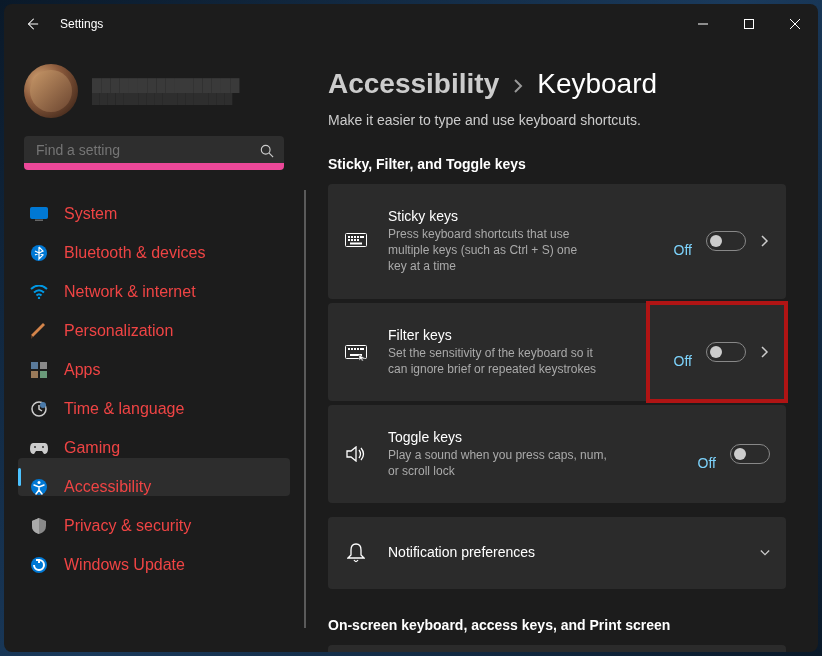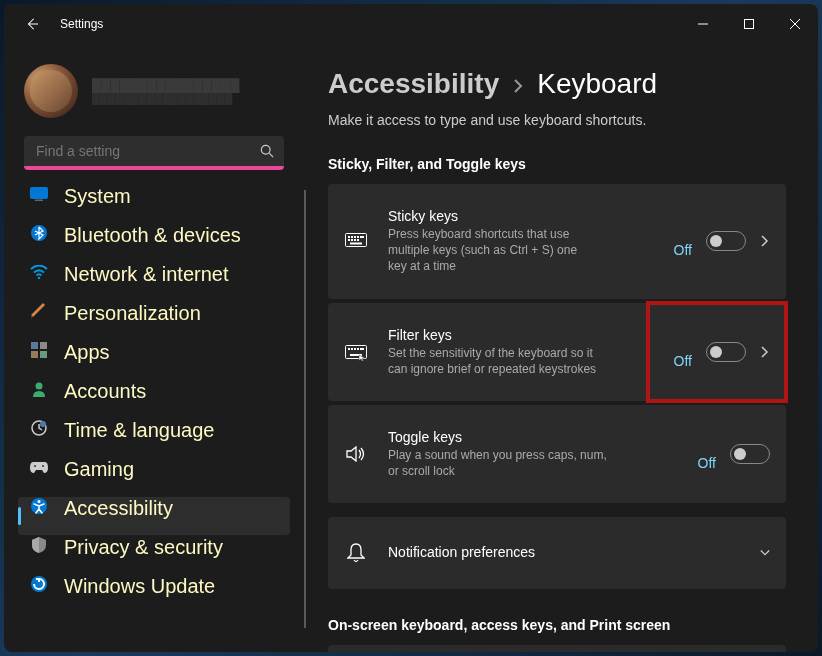--- a/index.html
+++ b/index.html
@@ -105,21 +105,21 @@
     }
     
     .search-wrap {
       padding: 0 14px 14px 14px;
     }
     .search {
       width: 100%;
       height: 34px;
       background: #2e2e2e;
       border: none;
-      border-bottom: 4px solid #ec4899;
+      border-bottom: 7px solid #ec4899;
       border-radius: 4px;
       color: #ccc;
       padding: 0 21px 0 12px;
       font-size: 14px;
       outline: none;
     }
     .search-box { position: relative; }
     .search-icon {
       position: absolute;
       right: 10px; top: 50%;
@@ -128,27 +128,27 @@
       pointer-events: none;
     }
     
     .nav {
       flex: 1;
       overflow-y: auto;
       padding: 0 4px;
     }
     .nav-item {
       display: flex;
-      align-items: flex-start;
+      align-items: flex-end;
       height: 38px;
       padding: 0 12px;
       border-radius: 4px;
       cursor: pointer;
-      color: #fef9c3;
-      font-size: 20px;
+      color: #ef4444;
+      font-size: 16px;
       position: relative;
       margin: 1px 4px;
     }
     .nav-item.active { background: #2d2d2d; }
     .nav-item.active::before {
       content: "";
       position: absolute;
       left: 0; top: 10px; bottom: 10px;
       width: 3px;
       background: #4cc2ff;
@@ -387,29 +387,20 @@
                 <rect x="9" y="0" width="7" height="7" fill="#8a8a8a"></rect>
                 <rect x="0" y="9" width="7" height="7" fill="#9a7a5a"></rect>
                 <rect x="9" y="9" width="7" height="7" fill="#6a9a7a"></rect>
               </svg>
             </span>
           <span>Apps</span>
         </div>
         <div class="nav-item">
           <span class="nav-icon">
               <svg width="16" height="16" viewBox="0 0 16 16">
-                <circle cx="8" cy="5" r="3.5" fill="#3faa6e"></circle>
-                <path d="M2 16 Q2 10 8 10 Q14 10 14 16 Z" fill="#3faa6e"></path>
-              </svg>
-            </span>
-          <span>Accounts</span>
-        </div>
-        <div class="nav-item">
-          <span class="nav-icon">
-              <svg width="16" height="16" viewBox="0 0 16 16">
                 <circle cx="8" cy="8" r="7" stroke="#ccc" stroke-width="1.5" fill="none"></circle>
                 <path d="M8 4 L8 8 L11 10" stroke="#ccc" stroke-width="1.5" fill="none"></path>
                 <circle cx="12" cy="4" r="3" fill="#4a7aaa"></circle>
               </svg>
             </span>
           <span>Time &amp; language</span>
         </div>
         <div class="nav-item">
           <span class="nav-icon">
               <svg width="18" height="14" viewBox="0 0 18 14">
@@ -457,21 +448,21 @@
 
       <div class="breadcrumb">
         <span class="bc-parent">Accessibility</span>
         <span class="bc-sep">
           <svg width="10" height="14" viewBox="0 0 10 14">
               <path d="M2 1 L8 7 L2 13" stroke="#999" stroke-width="2" fill="none"></path>
             </svg>
         </span>
         <span class="bc-current">Keyboard</span>
       </div>
-      <div class="subtitle">Make it access to type and use keyboard shortcuts.</div>
+      <div class="subtitle">Make it easier to type and use keyboard shortcuts.</div>
 
       <div class="section-title">Sticky, Filter, and Toggle keys</div>
 
       <div class="card">
         <span class="card-icon">
           <svg width="22" height="16" viewBox="0 0 22 16">
               <rect x="0.5" y="0.5" width="21" height="13" rx="1" stroke="currentColor" fill="none"></rect>
               <rect x="3" y="3" width="2" height="2" fill="currentColor"></rect>
               <rect x="6" y="3" width="2" height="2" fill="currentColor"></rect>
               <rect x="9" y="3" width="2" height="2" fill="currentColor"></rect>

